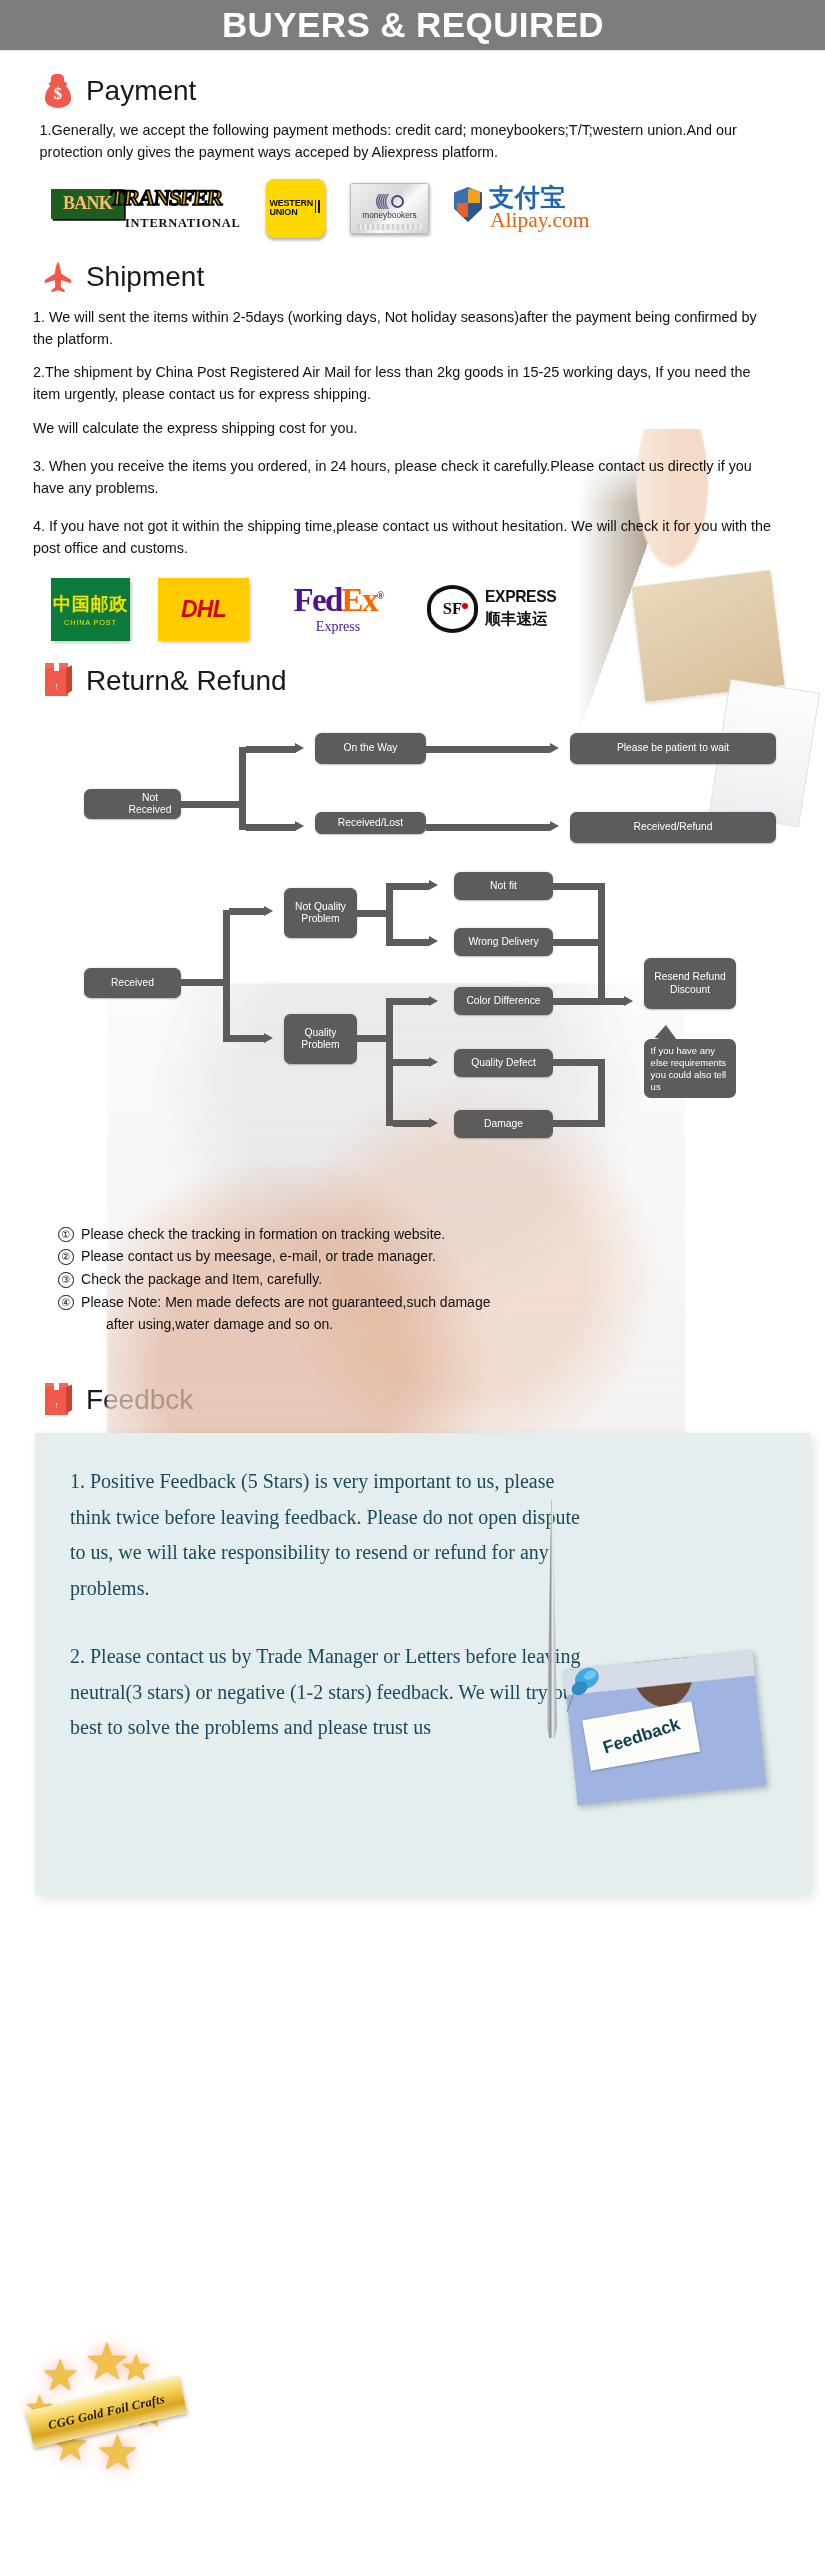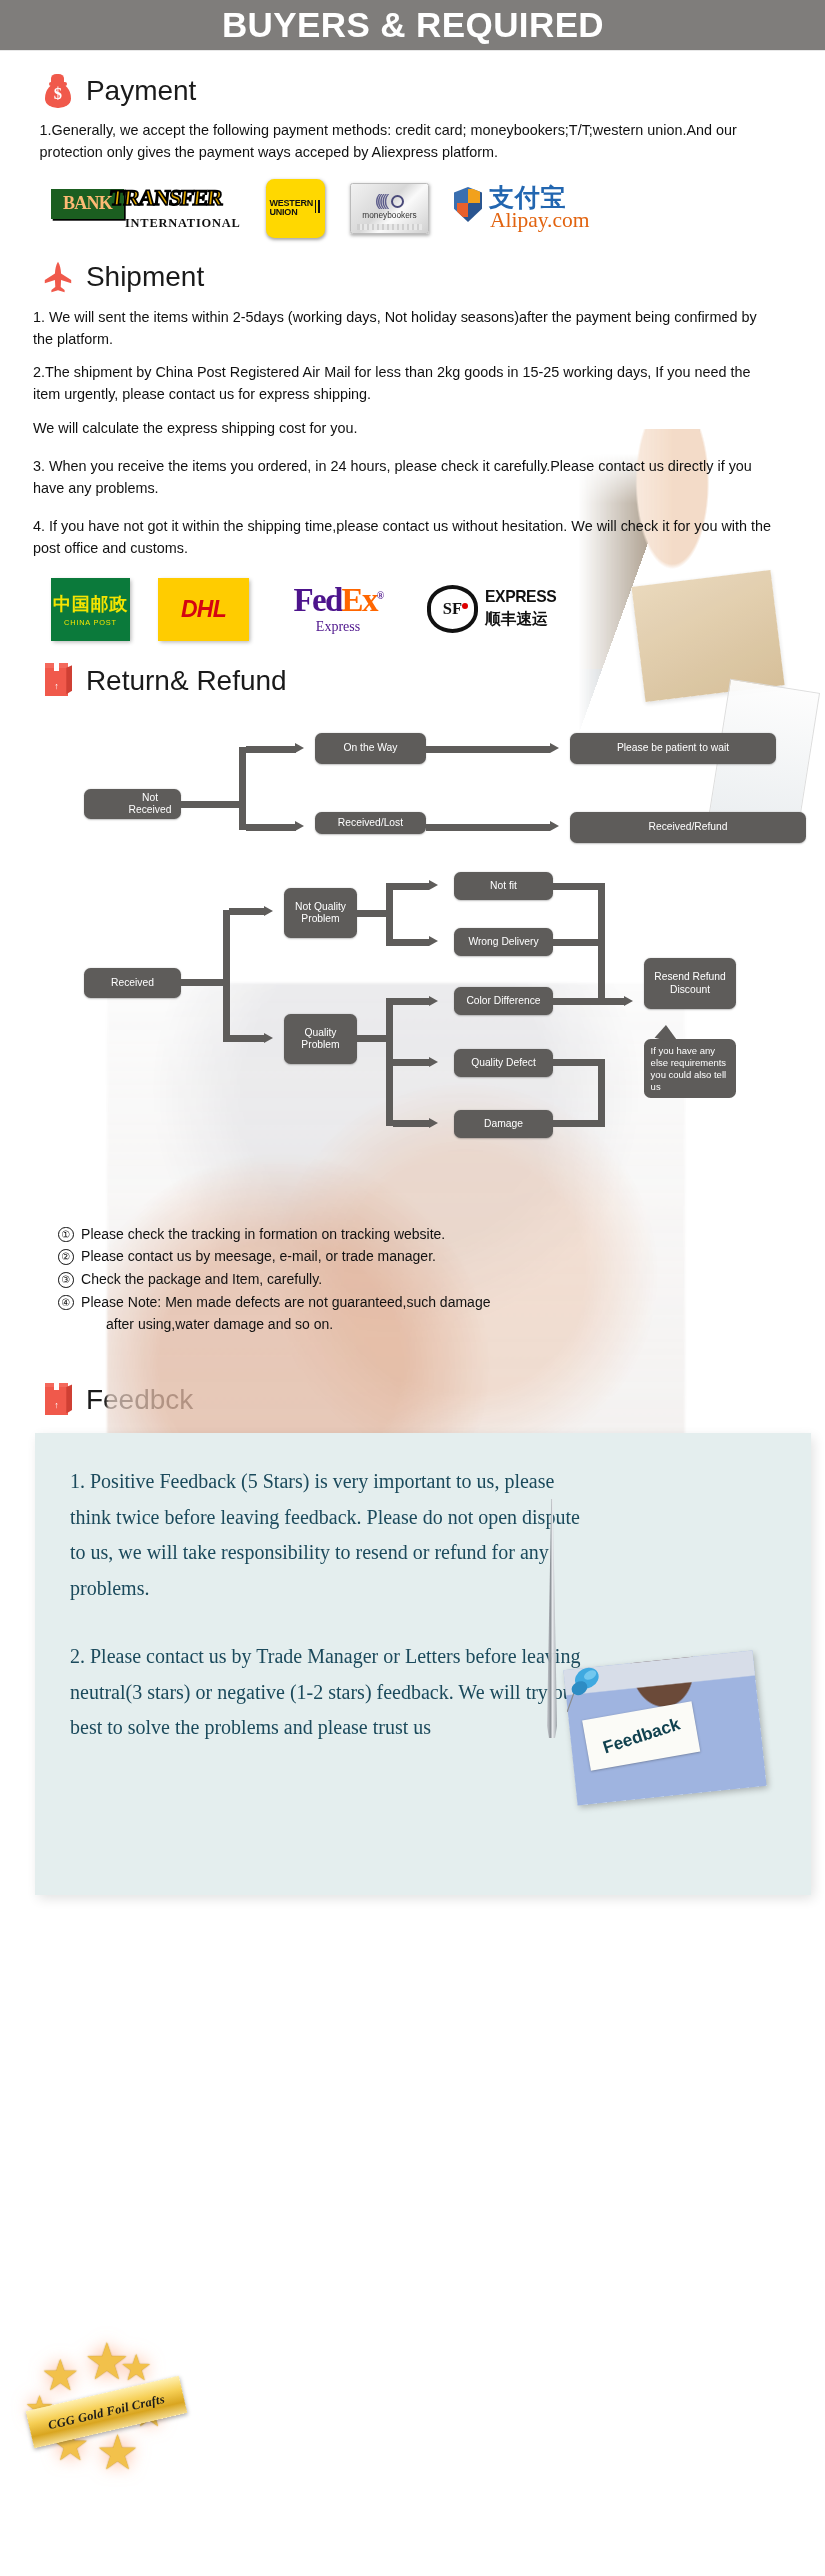--- a/index.html
+++ b/index.html
@@ -427,21 +427,21 @@
       </span>
       <h2>Return&amp; Refund</h2>
     </div>
 
     <div class="flow">
 
       <div class="node" style="left:33px;  top:79px;  width:97px; height:30px;padding-left:40px;">Not Received</div>
       <div class="node" style="left:264px; top:23px;  width:111px; height:31px;">On the Way</div>
       <div class="node" style="left:519px; top:23px;  width:206px; height:31px;">Please be patient to wait</div>
       <div class="node" style="left:264px; top:102px; width:111px; height:22px;">Received/Lost</div>
-      <div class="node" style="left:519px; top:102px; width:236px; height:31px;">Received/Refund</div>
+      <div class="node" style="left:519px; top:102px; width:206px; height:31px;">Received/Refund</div>
 
       <div class="ln" style="left:130px; top:91px; width:64px; height:6.6px;"></div>
       <div class="ln" style="left:188px; top:37px;  width:6.6px;  height:83px;"></div>
       <div class="ln" style="left:195px; top:36px;  width:50px; height:6.6px;"></div>
       <div class="arw" style="left:244px; top:33px;"></div>
       <div class="ln" style="left:195px; top:114px; width:50px; height:6.6px;"></div>
       <div class="arw" style="left:244px; top:111px;"></div>
       <div class="ln" style="left:375px; top:36px;  width:124px; height:6.6px;"></div>
       <div class="arw" style="left:499px; top:33px;"></div>
       <div class="ln" style="left:375px; top:114px; width:124px; height:6.6px;"></div>

